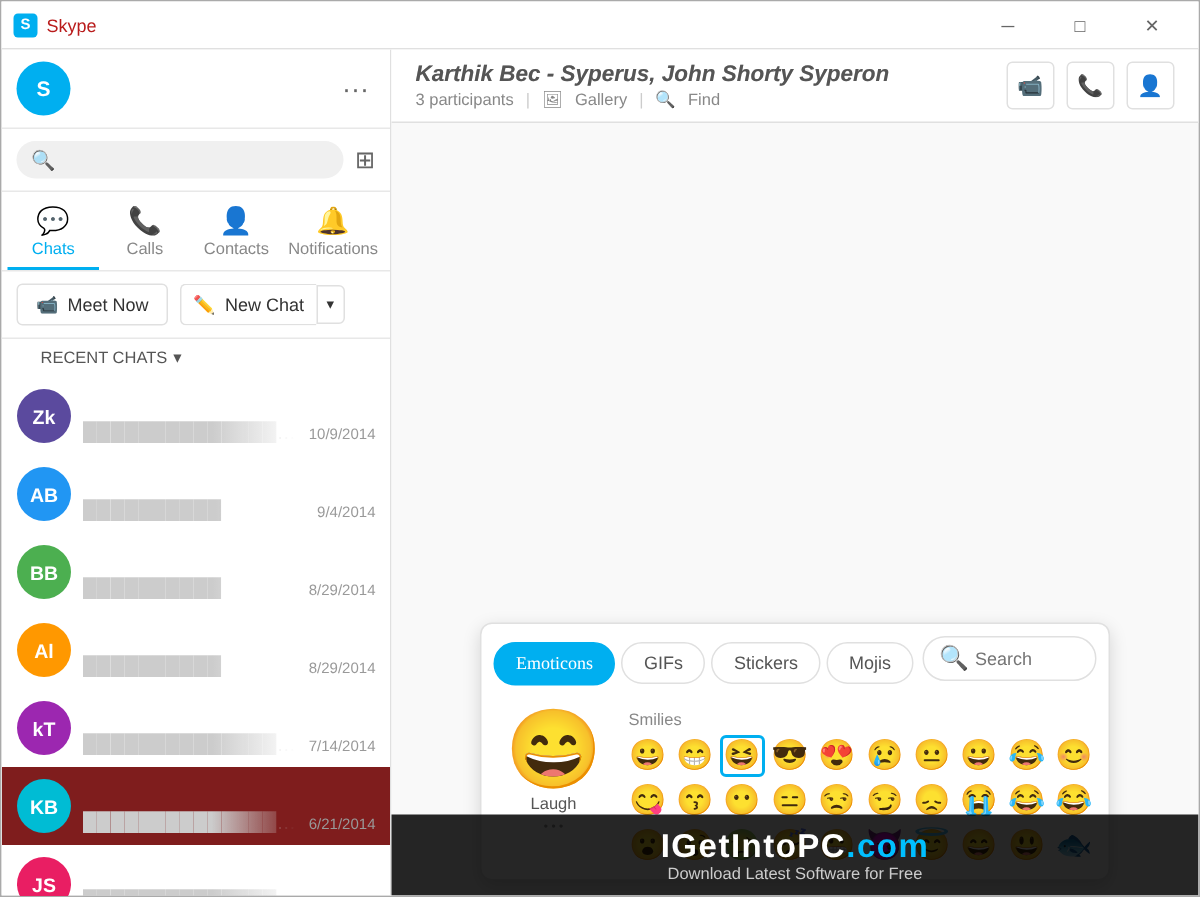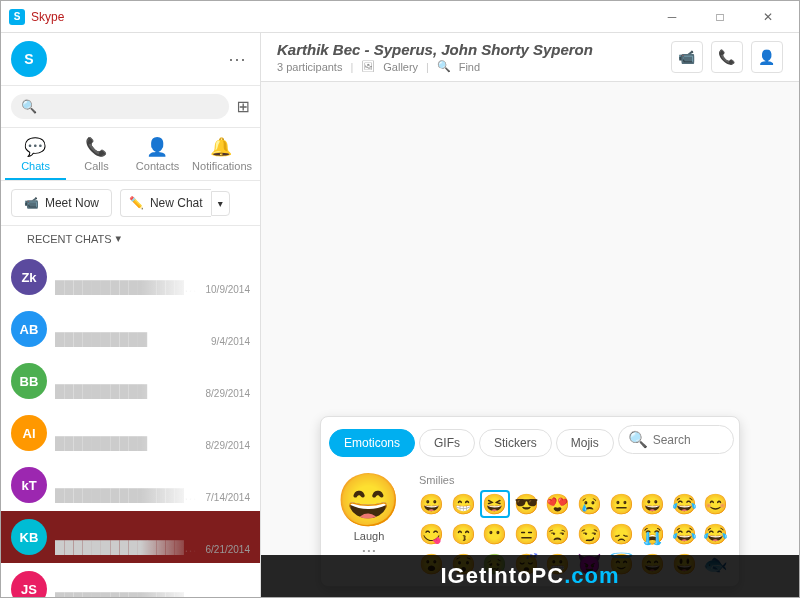--- a/index.html
+++ b/index.html
@@ -352,20 +352,21 @@
       border: 1px solid #e0e0e0;
       cursor: pointer;
       font-size: 12px;
       color: #555;
       background: white;
     }
     .emoji-tab.active {
       background: #00aff0;
       color: white;
       border-color: #00aff0;
+      font-family: Liberation Serif, serif;
     }
     .emoji-search {
       display: flex;
       align-items: center;
       margin-left: auto;
       border: 1px solid #e0e0e0;
       border-radius: 20px;
       padding: 4px 10px;
       gap: 4px;
       margin-bottom: 6px;
@@ -714,17 +715,18 @@
               </div>
             </div>
           </div>
         </div>
       </div>
 
       <div class="watermark">
         <div class="watermark-top">
           <span style="color:white">IGetIntoPC</span><span style="color:#00bfff">.</span><span style="color:#00bfff">com</span>
         </div>
+        <div class="watermark-bottom">Download Latest Software for Free</div>
       </div>
 
     </div>
   </div>
 </div>
 
 </body></html>

